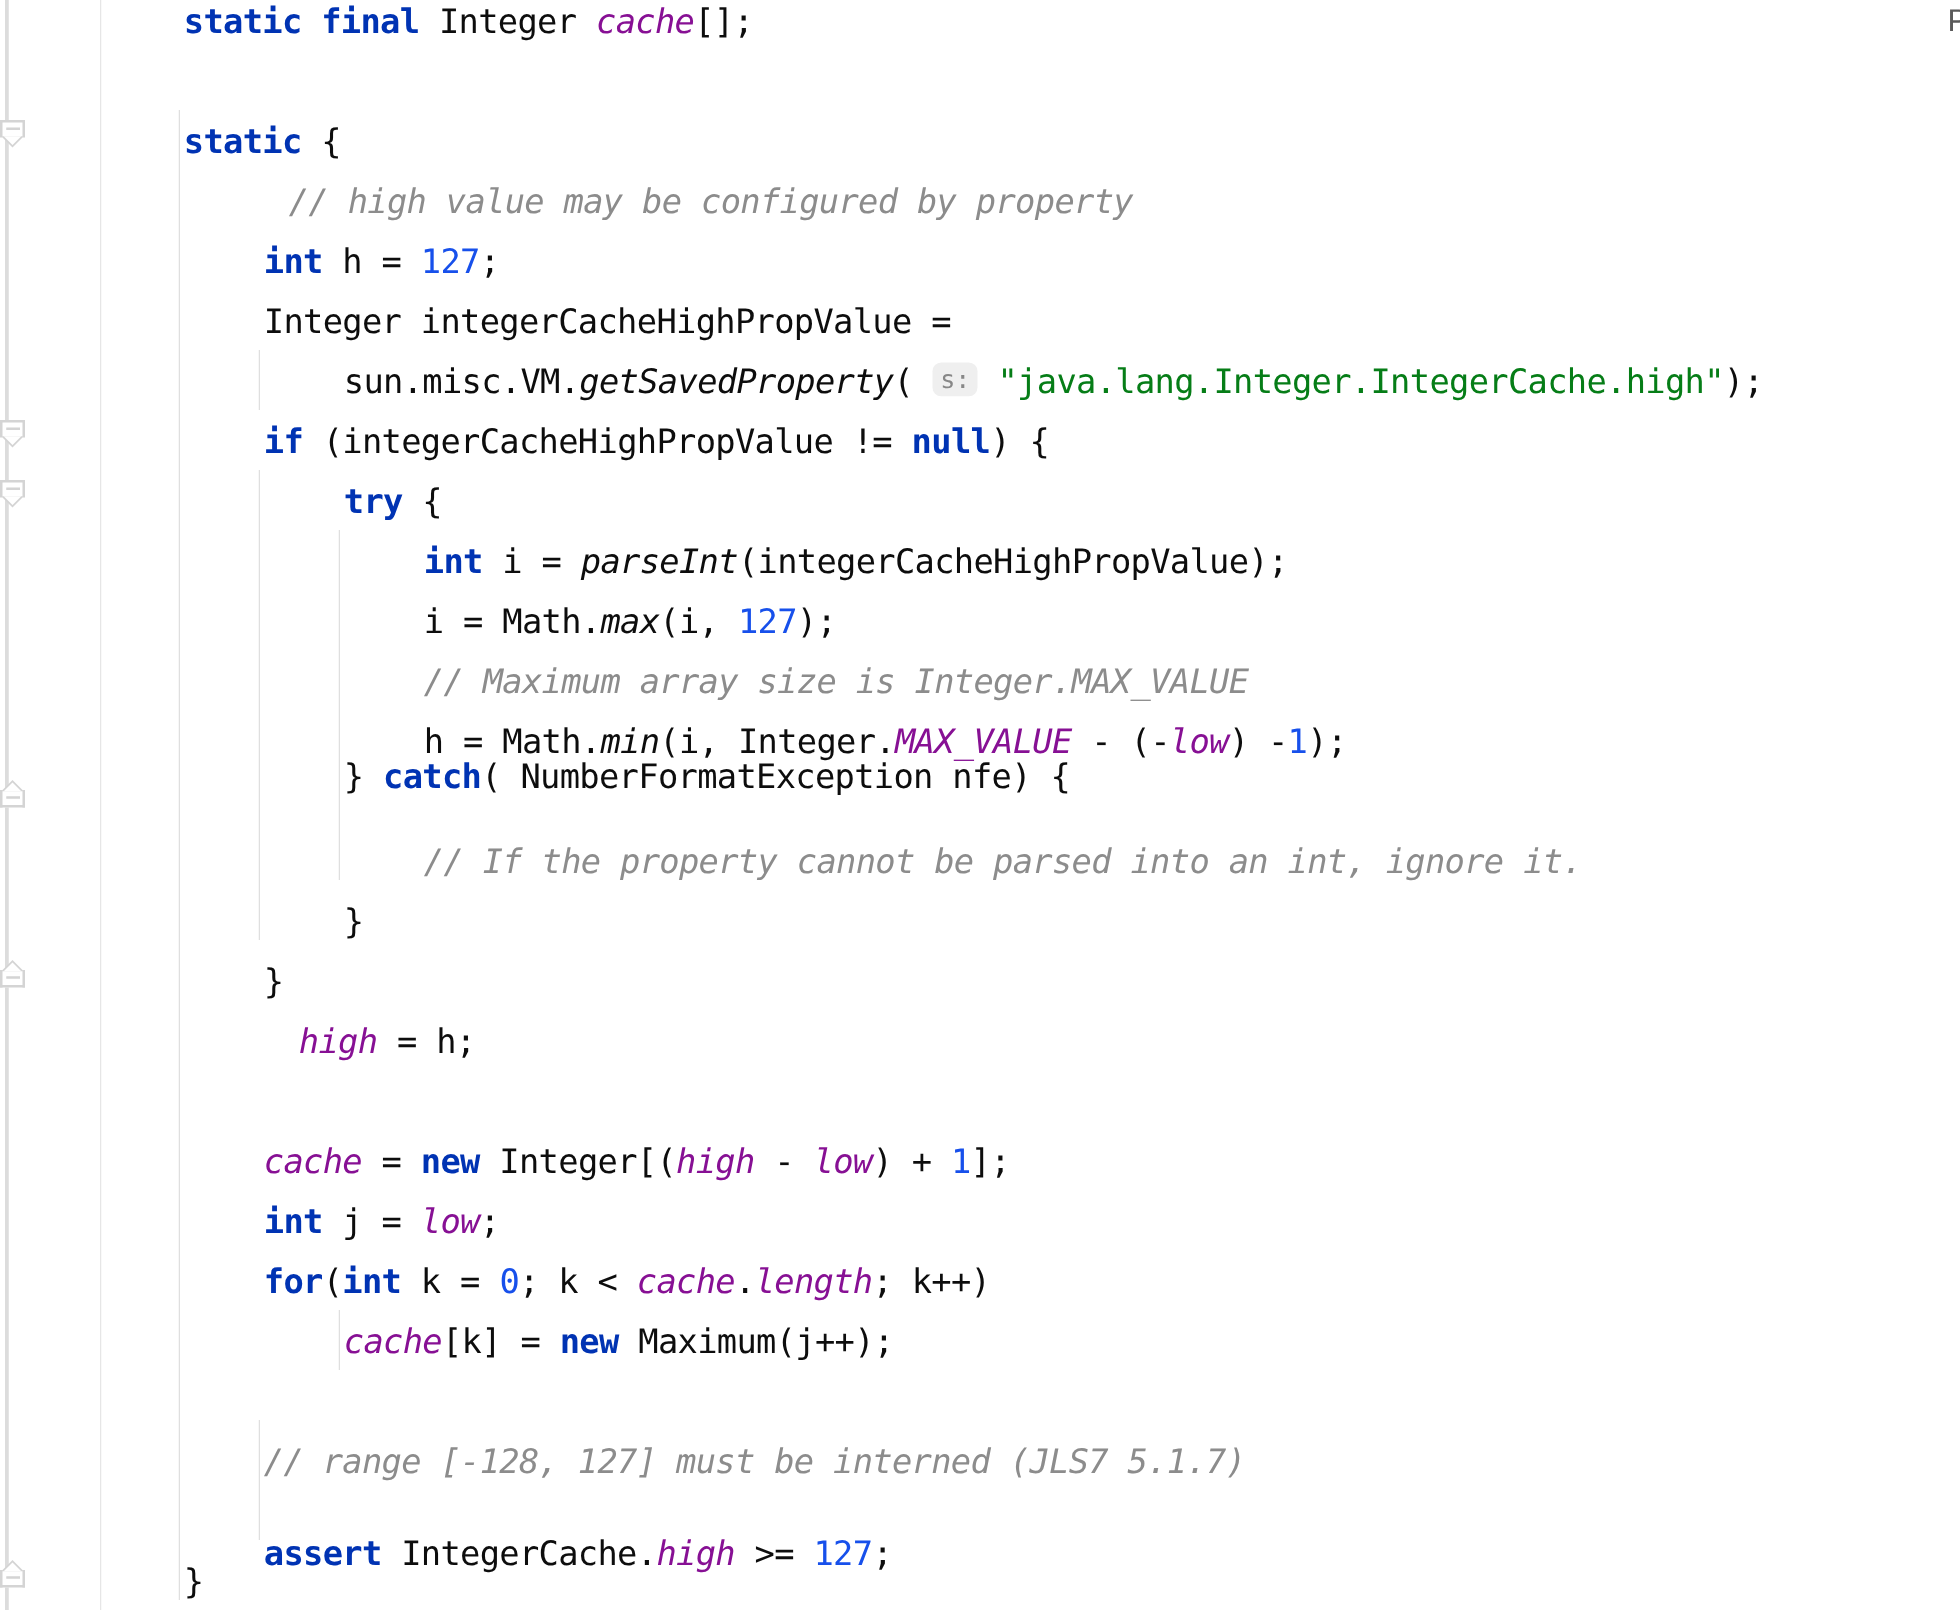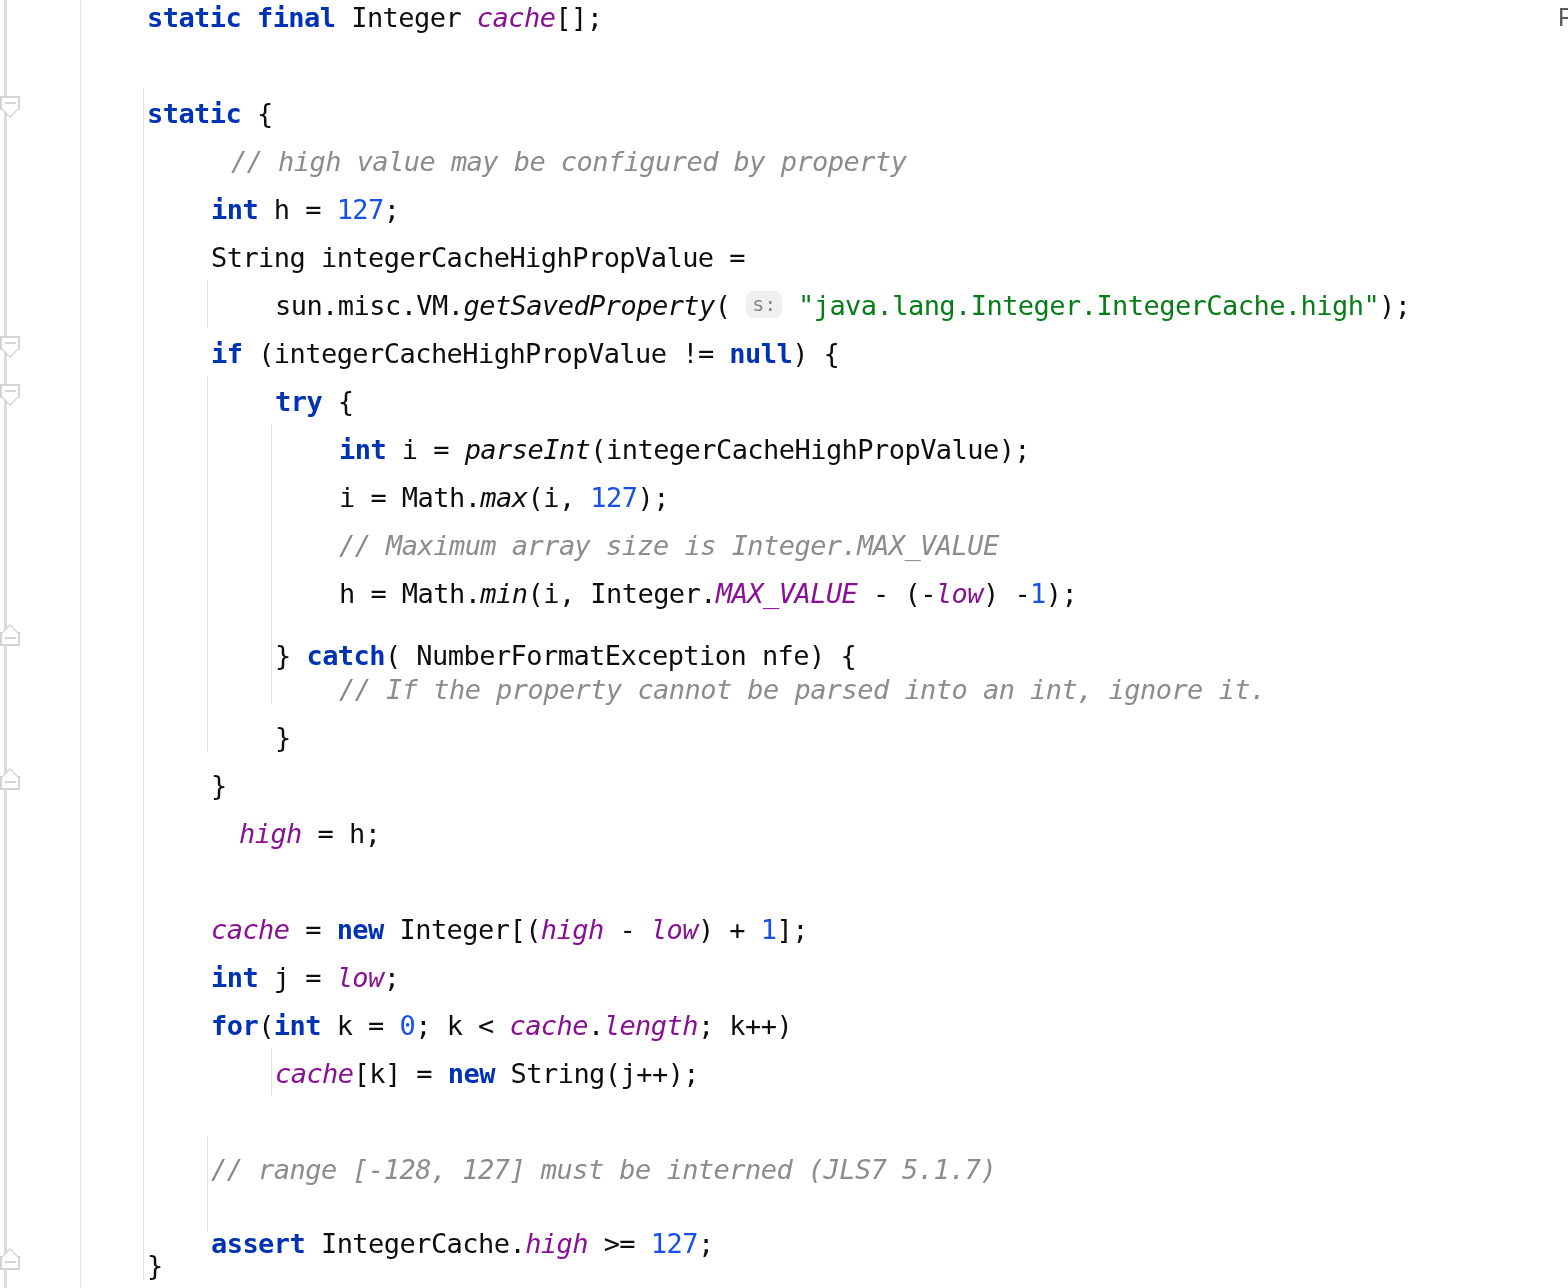--- a/index.html
+++ b/index.html
@@ -215,38 +215,38 @@
         <div class="indent-guide" style="left: 126px; top: 1136px; height: 96px;"></div>
         <div class="indent-guide" style="left: 190px; top: 424px; height: 280px;"></div>
         <div class="indent-guide" style="left: 190px; top: 1048px; height: 48px;"></div>
       </div>
     <div id="code-lines">
         <div class="code-line" style="top: -6px; left: 66px;"><span class="kw">static final </span><span class="plain">Integer </span><span class="fld">cache</span><span class="plain">[];</span></div>
         <div class="code-line" style="top: 42px; left: 66px;">&nbsp;</div>
         <div class="code-line" style="top: 90px; left: 66px;"><span class="kw">static</span><span class="plain"> {</span></div>
         <div class="code-line" style="top: 138px; left: 130px; margin-left: 20px;"><span class="cmt">// high value may be configured by property</span></div>
         <div class="code-line" style="top: 186px; left: 130px;"><span class="kw">int</span><span class="plain"> h = </span><span class="num">127</span><span class="plain">;</span></div>
-        <div class="code-line" style="top: 234px; left: 130px;"><span class="plain">String integerCacheHighPropValue =</span></div>
+        <div class="code-line" style="top: 234px; left: 130px;"><span class="plain">Integer integerCacheHighPropValue =</span></div>
         <div class="code-line" style="top: 282px; left: 194px;"><span class="plain">sun.misc.VM.</span><span class="mth">getSavedProperty</span><span class="plain">( </span><span class="hint">s:</span><span class="str"> "java.lang.Integer.IntegerCache.high"</span><span class="plain">);</span></div>
         <div class="code-line" style="top: 330px; left: 130px;"><span class="kw">if</span><span class="plain"> (integerCacheHighPropValue != </span><span class="kw">null</span><span class="plain">) {</span></div>
         <div class="code-line" style="top: 378px; left: 194px;"><span class="kw">try</span><span class="plain"> {</span></div>
         <div class="code-line" style="top: 426px; left: 258px;"><span class="kw">int</span><span class="plain"> i = </span><span class="mth">parseInt</span><span class="plain">(integerCacheHighPropValue);</span></div>
         <div class="code-line" style="top: 474px; left: 258px;"><span class="plain">i = Math.</span><span class="mth">max</span><span class="plain">(i, </span><span class="num">127</span><span class="plain">);</span></div>
         <div class="code-line" style="top: 522px; left: 258px;"><span class="cmt">// Maximum array size is Integer.MAX_VALUE</span></div>
         <div class="code-line" style="top: 570px; left: 258px;"><span class="plain">h = Math.</span><span class="mth">min</span><span class="plain">(i, Integer.</span><span class="fld">MAX_VALUE</span><span class="plain"> - (-</span><span class="fld">low</span><span class="plain">) -</span><span class="num">1</span><span class="plain">);</span></div>
-        <div class="code-line" style="top: 632px; left: 194px;"><span class="plain">} </span><span class="kw">catch</span><span class="plain">( NumberFormatException nfe) {</span></div>
+        <div class="code-line" style="top: 598px; left: 194px;"><span class="plain">} </span><span class="kw">catch</span><span class="plain">( NumberFormatException nfe) {</span></div>
         <div class="code-line" style="top: 666px; left: 258px;"><span class="cmt">// If the property cannot be parsed into an int, ignore it.</span></div>
         <div class="code-line" style="top: 714px; left: 194px;"><span class="plain">}</span></div>
         <div class="code-line" style="top: 762px; left: 130px;"><span class="plain">}</span></div>
         <div class="code-line" style="top: 810px; left: 130px; margin-left: 28px;"><span class="fld">high</span><span class="plain"> = h;</span></div>
         <div class="code-line" style="top: 858px; left: 66px;">&nbsp;</div>
         <div class="code-line" style="top: 906px; left: 130px;"><span class="fld">cache</span><span class="plain"> = </span><span class="kw">new</span><span class="plain"> Integer[(</span><span class="fld">high</span><span class="plain"> - </span><span class="fld">low</span><span class="plain">) + </span><span class="num">1</span><span class="plain">];</span></div>
         <div class="code-line" style="top: 954px; left: 130px;"><span class="kw">int</span><span class="plain"> j = </span><span class="fld">low</span><span class="plain">;</span></div>
         <div class="code-line" style="top: 1002px; left: 130px;"><span class="kw">for</span><span class="plain">(</span><span class="kw">int</span><span class="plain"> k = </span><span class="num">0</span><span class="plain">; k &lt; </span><span class="fld">cache</span><span class="plain">.</span><span class="fld">length</span><span class="plain">; k++)</span></div>
-        <div class="code-line" style="top: 1050px; left: 194px;"><span class="fld">cache</span><span class="plain">[k] = </span><span class="kw">new</span><span class="plain"> String(j++);</span></div>
+        <div class="code-line" style="top: 1050px; left: 194px;"><span class="fld">cache</span><span class="plain">[k] = </span><span class="kw">new</span><span class="plain"> Maximum(j++);</span></div>
         <div class="code-line" style="top: 1098px; left: 66px;">&nbsp;</div>
         <div class="code-line" style="top: 1146px; left: 130px; text-align: center;"><span class="cmt">// range [-128, 127] must be interned (JLS7 5.1.7)</span></div>
         <div class="code-line" style="top: 1194px; left: 130px; margin-top: 26px;"><span class="kw">assert</span><span class="plain"> IntegerCache.</span><span class="fld">high</span><span class="plain"> &gt;= </span><span class="num">127</span><span class="plain">;</span></div>
         <div class="code-line" style="top: 1242px; left: 66px;"><span class="plain">}</span></div>
       </div>
   </div>
 
   <div id="edge-glyph">P</div>
 </div>
 

